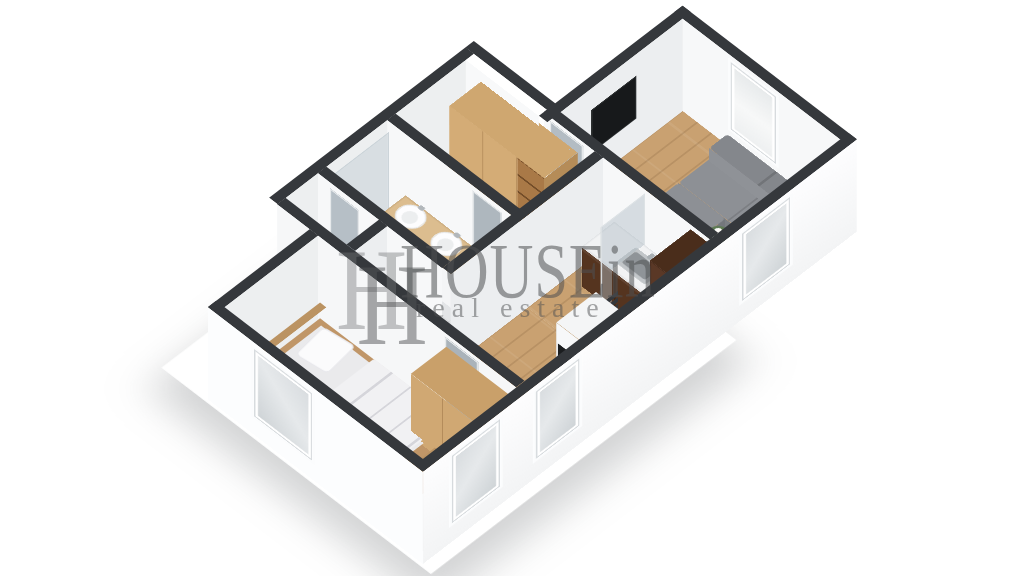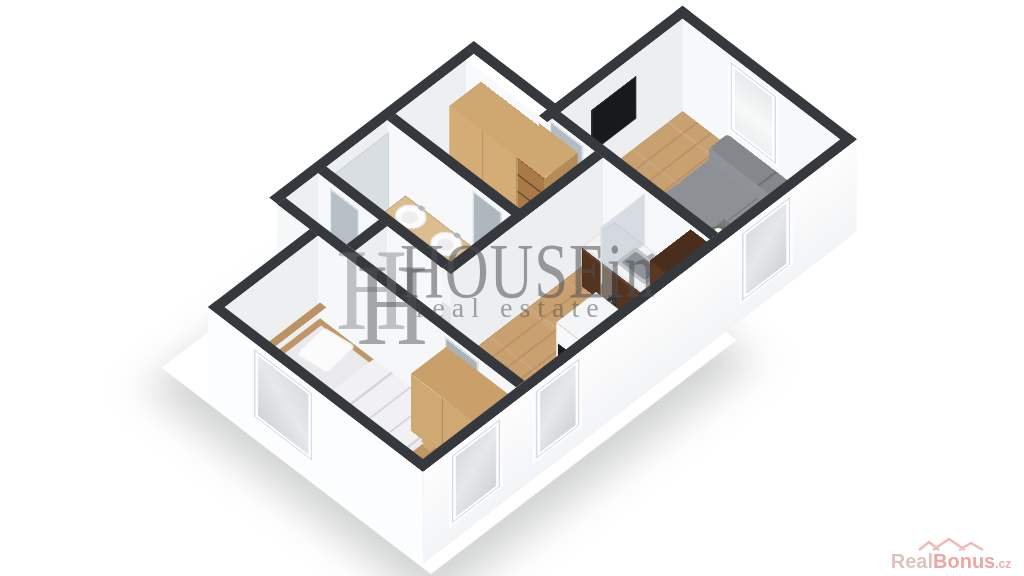--- a/index.html
+++ b/index.html
@@ -169,22 +169,14 @@
 
   </div>
 
   <div class="wm serif" style="left:336px;top:232px;width:140px;height:130px;transform:scaleX(.85);transform-origin:left top;">
     <span style="position:absolute;left:0;top:0;font-size:116px;line-height:1;color:rgba(115,117,119,.42);">H</span>
     <span style="position:absolute;left:24px;top:15px;font-size:116px;line-height:1;color:rgba(82,84,86,.5);">H</span>
   </div>
   <div class="wm serif" style="left:400px;top:232px;font-size:78px;line-height:1;letter-spacing:1px;transform:scaleX(.78);transform-origin:left top;color:rgba(78,80,82,.55);">HOUSEin</div>
   <div class="wm serif" style="left:416px;top:292px;font-size:28px;letter-spacing:7px;color:rgba(78,80,82,.5);">real estate</div>
 
-  <div id="attcol">
-    <svg width="70" height="15" viewBox="0 0 70 15" style="display:block;margin:0 auto;">
-      <path d="M3 13 L13 5 L23 13 M17 13 L33 2 L49 13 M43 13 L55 6 L67 13" fill="none" stroke="#e89a92" stroke-width="2.6" stroke-linejoin="round" opacity=".8"></path>
-    </svg>
-    <div id="attline">
-      <span style="color:#d9b8b2;">Real</span><span style="color:#e89a92;">Bonus</span><span style="color:#e8a49e;font-size:12px;">.cz</span>
-    </div>
-  </div>
 
 </div>
 
 </body></html>

